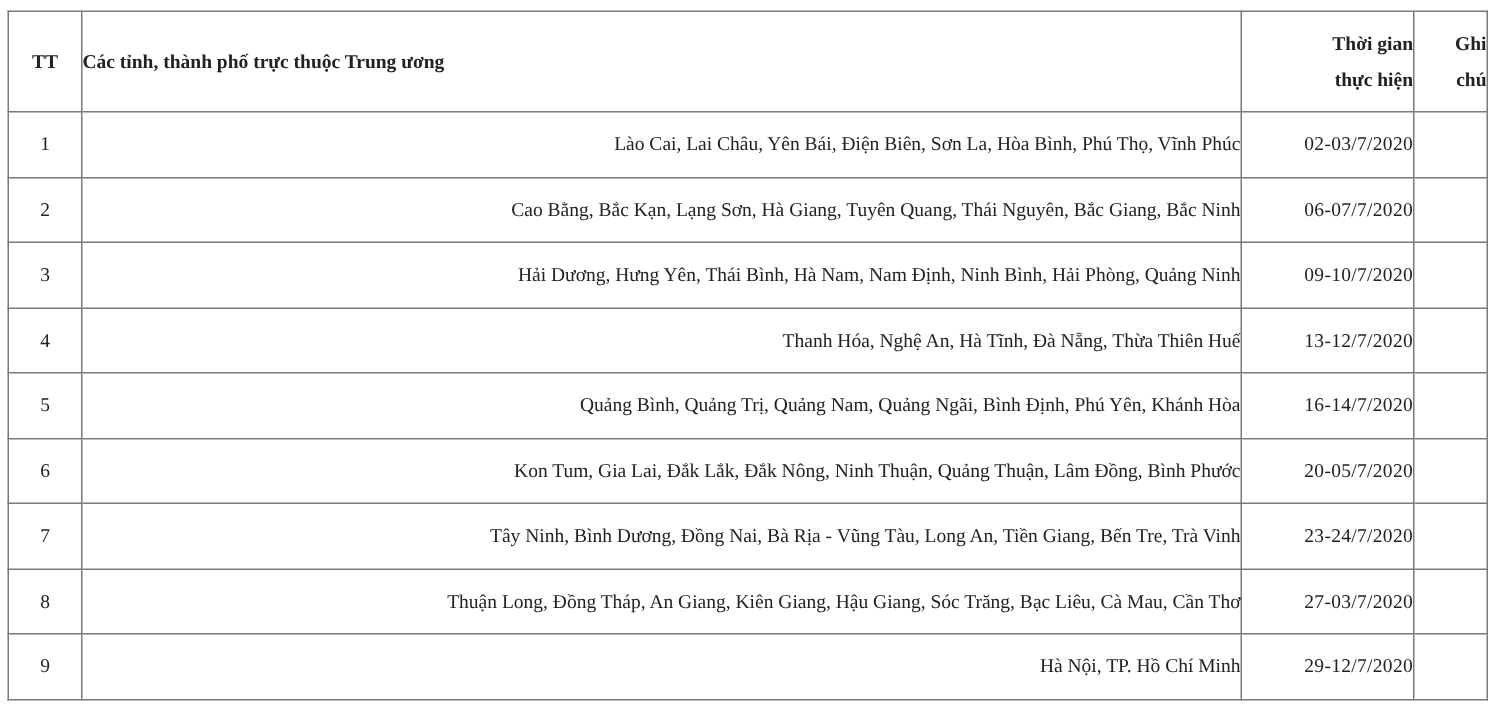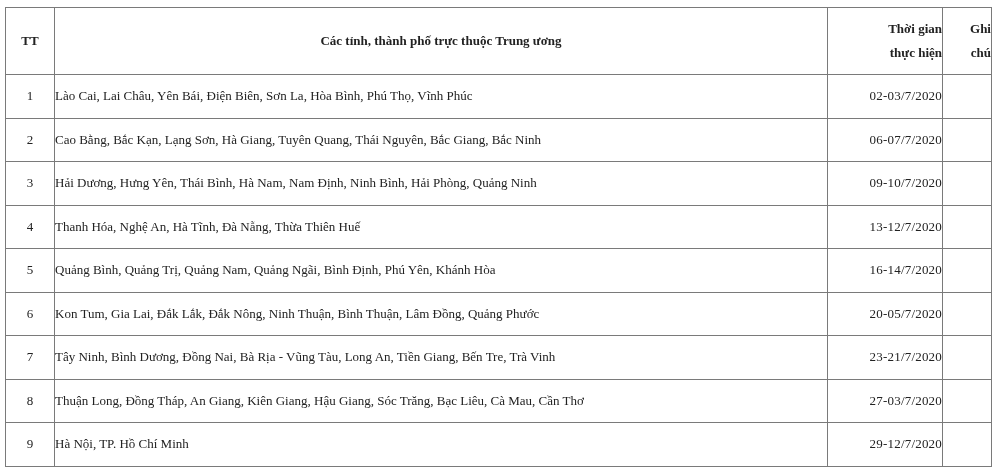--- a/index.html
+++ b/index.html
@@ -12,22 +12,22 @@
   }
   table.schedule td, table.schedule th {
     border: 1.5px solid #7a7a7a; padding: 0; vertical-align: middle;
   }
   th { font-weight: bold; height: 66px; line-height: 24px; }
   td { height: 42.5px; }
   .c-tt { width: 48px; text-align: center; }
   .c-prov { width: 772px; }
   .c-time { width: 114px; text-align: right; }
   .c-note { width: 48px; text-align: right; }
-  th.c-prov { text-align: center; }
-  td.c-prov { text-align: left; padding-left: 7px; margin-left: 30px; }
+  th.c-prov { text-align: left; }
+  td.c-prov { text-align: right; padding-left: 7px; margin-left: 30px; }
   td.c-time { letter-spacing: 0.2px; margin-top: 24px; }
 </style>
 </head>
 <body>
 
 <table class="schedule">
   <thead>
     <tr>
       <th class="c-tt">TT</th>
       <th class="c-prov">Các tỉnh, thành phố trực thuộc Trung ương</th>
@@ -67,28 +67,28 @@
       <td class="c-note"></td>
     </tr>
     <tr>
       <td class="c-tt">5</td>
       <td class="c-prov">Quảng Bình, Quảng Trị, Quảng Nam, Quảng Ngãi, Bình Định, Phú Yên, Khánh Hòa</td>
       <td class="c-time">16-14/7/2020</td>
       <td class="c-note"></td>
     </tr>
     <tr>
       <td class="c-tt">6</td>
-      <td class="c-prov">Kon Tum, Gia Lai, Đắk Lắk, Đắk Nông, Ninh Thuận, Bình Thuận, Lâm Đồng, Quảng Phước</td>
+      <td class="c-prov">Kon Tum, Gia Lai, Đắk Lắk, Đắk Nông, Ninh Thuận, Quảng Thuận, Lâm Đồng, Bình Phước</td>
       <td class="c-time">20-05/7/2020</td>
       <td class="c-note"></td>
     </tr>
     <tr>
       <td class="c-tt">7</td>
       <td class="c-prov">Tây Ninh, Bình Dương, Đồng Nai, Bà Rịa - Vũng Tàu, Long An, Tiền Giang, Bến Tre, Trà Vinh</td>
-      <td class="c-time">23-21/7/2020</td>
+      <td class="c-time">23-24/7/2020</td>
       <td class="c-note"></td>
     </tr>
     <tr>
       <td class="c-tt">8</td>
       <td class="c-prov">Thuận Long, Đồng Tháp, An Giang, Kiên Giang, Hậu Giang, Sóc Trăng, Bạc Liêu, Cà Mau, Cần Thơ</td>
       <td class="c-time">27-03/7/2020</td>
       <td class="c-note"></td>
     </tr>
     <tr>
       <td class="c-tt">9</td>

